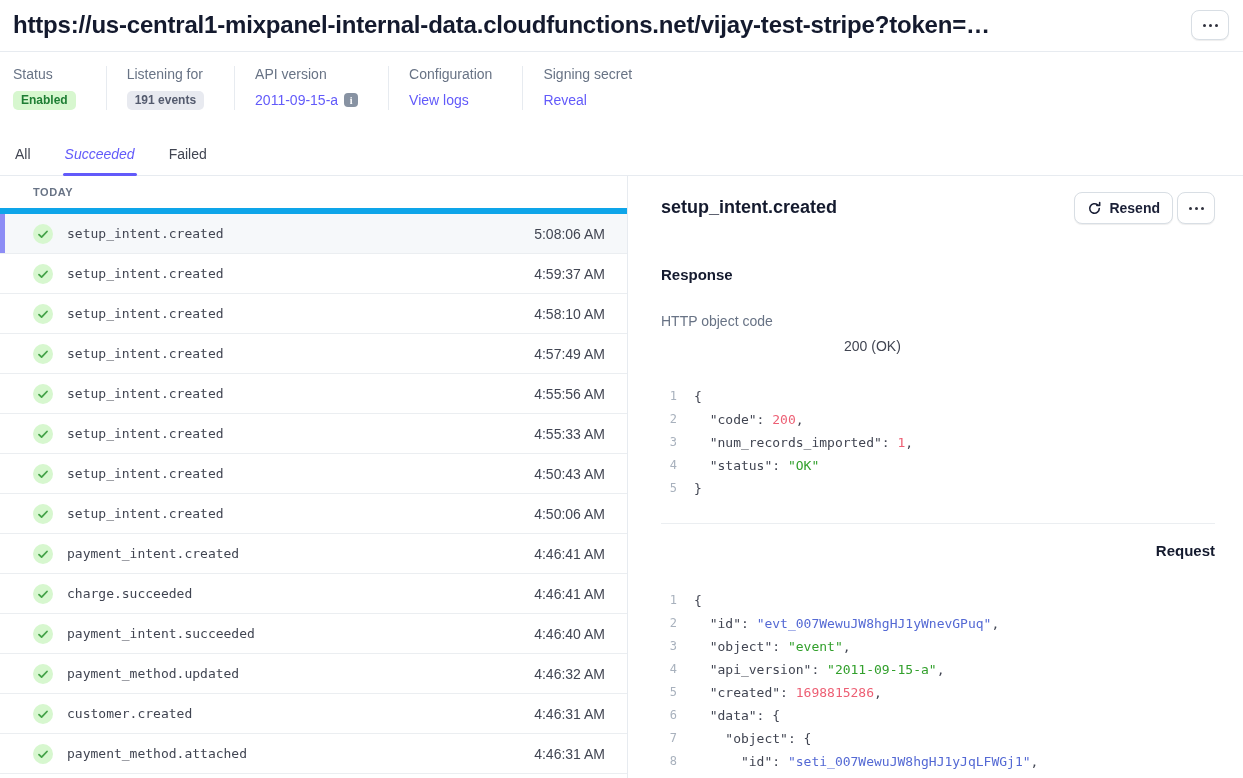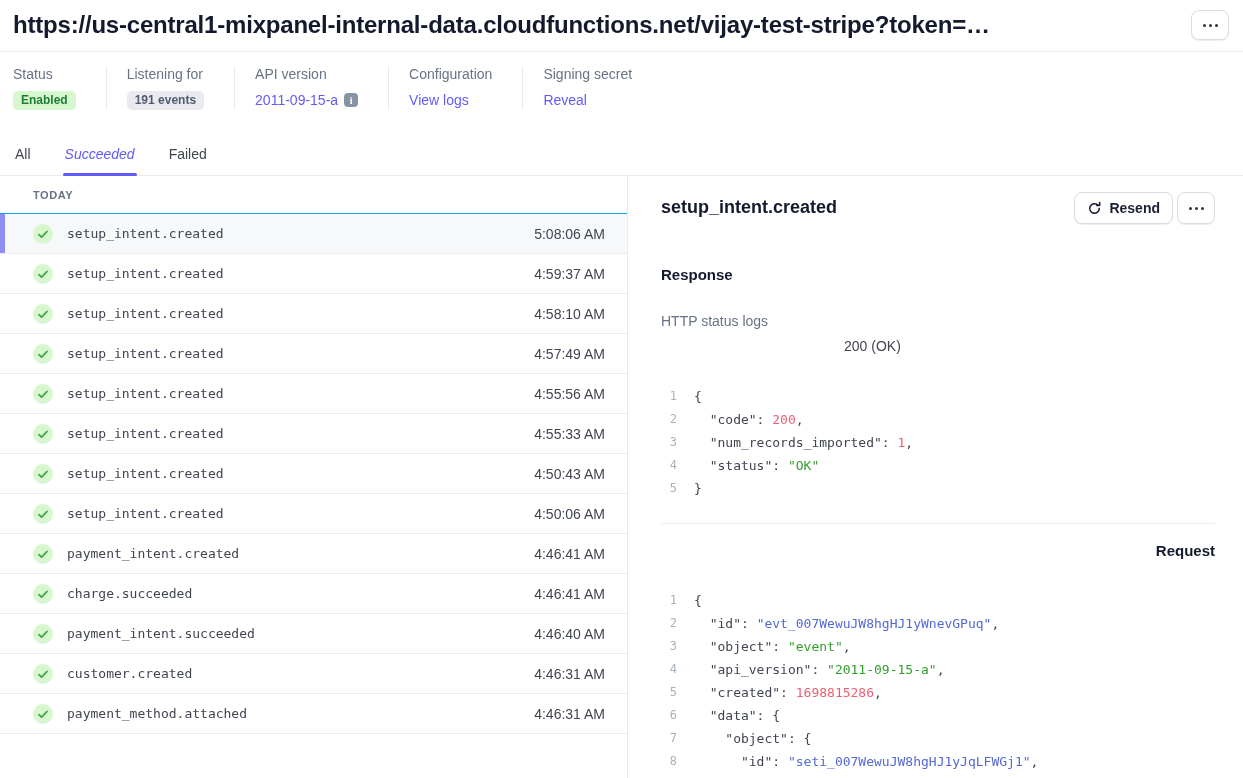--- a/index.html
+++ b/index.html
@@ -57,21 +57,21 @@
   .tab.active::after {
     content: ""; position: absolute; left: 0; right: 0; bottom: -1px;
     height: 3px; border-radius: 2px; background: var(--accent, #625afa);
   }
 
   
   .main { display: flex; flex: 1; overflow: hidden; }
   .list-pane { width: 628px; flex-shrink: 0; border-right: 1px solid #e7ebf0; overflow: hidden; }
   .section-header {
     height: 38px; display: flex; align-items: center;
-    padding: 0 22px 0 33px; border-bottom: 1px solid #0ea5e9;
+    padding: 0 22px 0 33px; border-bottom: 6px solid #0ea5e9;
     font-size: 11px; font-weight: 600; letter-spacing: .6px; color: #687385;
   }
   .event-row {
     position: relative; height: 40px; display: flex; align-items: center;
     padding: 0 22px 0 33px; border-bottom: 1px solid #ebeef1; cursor: pointer;
   }
   .event-row.selected { background: #f6f8fa; }
   .event-row.selected::before {
     content: ""; position: absolute; left: 0; top: 0; bottom: 0; width: 5px;
     background: var(--selected_bar, #8d8df5);
@@ -252,20 +252,28 @@
             <span class="event-name">charge.succeeded</span>
             <span class="event-time">4:46:41 AM</span>
           </div>
           <div class="event-row">
             <span class="check-icon"><svg width="20" height="20" viewBox="0 0 20 20">
                 <circle cx="10" cy="10" r="10" fill="#d7f7cf"></circle>
                 <path d="M6 10.6l2.6 2.5 5.4-5.6" stroke="#44a248" stroke-width="1.8" fill="none" stroke-linecap="round" stroke-linejoin="round"></path>
               </svg></span>
             <span class="event-name">payment_intent.succeeded</span>
             <span class="event-time">4:46:40 AM</span>
+          </div>
+          <div class="event-row">
+            <span class="check-icon"><svg width="20" height="20" viewBox="0 0 20 20">
+                <circle cx="10" cy="10" r="10" fill="#d7f7cf"></circle>
+                <path d="M6 10.6l2.6 2.5 5.4-5.6" stroke="#44a248" stroke-width="1.8" fill="none" stroke-linecap="round" stroke-linejoin="round"></path>
+              </svg></span>
+            <span class="event-name">payment_method.updated</span>
+            <span class="event-time">4:46:32 AM</span>
           </div>
           <div class="event-row">
             <span class="check-icon"><svg width="20" height="20" viewBox="0 0 20 20">
                 <circle cx="10" cy="10" r="10" fill="#d7f7cf"></circle>
                 <path d="M6 10.6l2.6 2.5 5.4-5.6" stroke="#44a248" stroke-width="1.8" fill="none" stroke-linecap="round" stroke-linejoin="round"></path>
               </svg></span>
             <span class="event-name">customer.created</span>
             <span class="event-time">4:46:31 AM</span>
           </div>
           <div class="event-row">
@@ -298,21 +306,21 @@
                 <span class="dot"></span>
                 <span class="dot"></span>
             </span>
           </button>
         </div>
       </div>
 
       <div class="section-heading response-heading">Response</div>
 
       <div class="kv-row">
-        <div class="kv-label">HTTP status logs</div>
+        <div class="kv-label">HTTP object code</div>
         <div class="kv-value">200 (OK)</div>
       </div>
 
       <div class="code" id="response-code">
           <div class="code-line">
             <span class="ln">1</span>
             <span class="code-text"><span>{</span></span>
           </div>
           <div class="code-line">
             <span class="ln">2</span>

